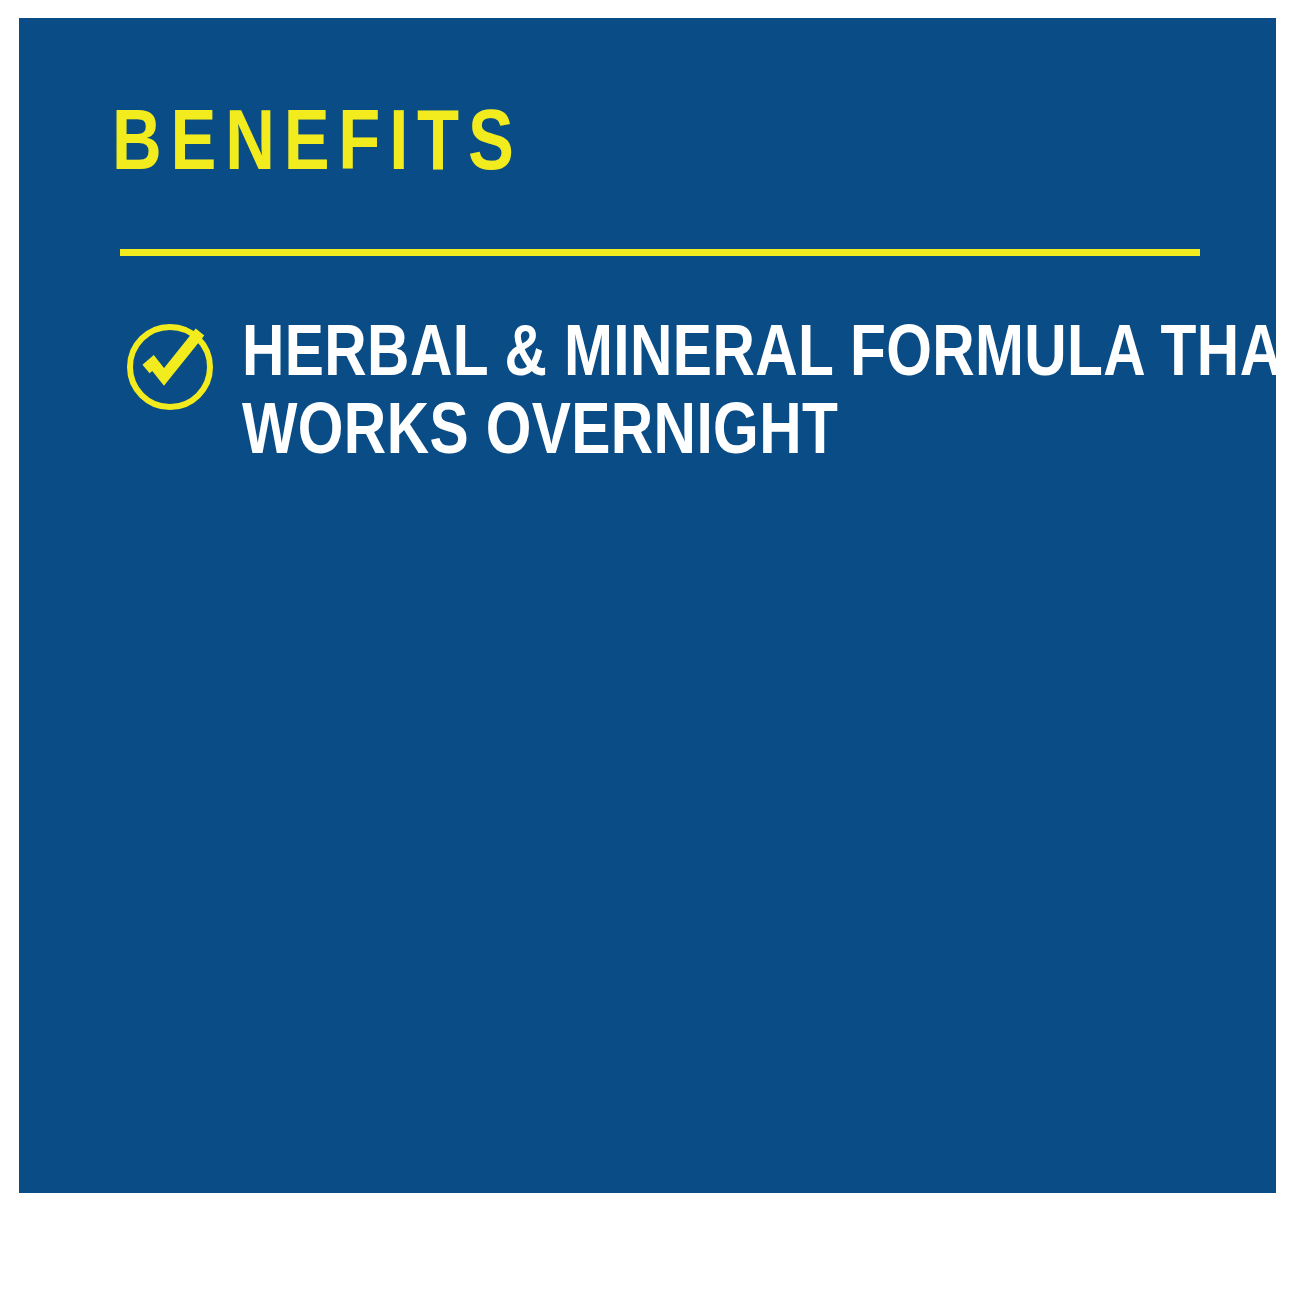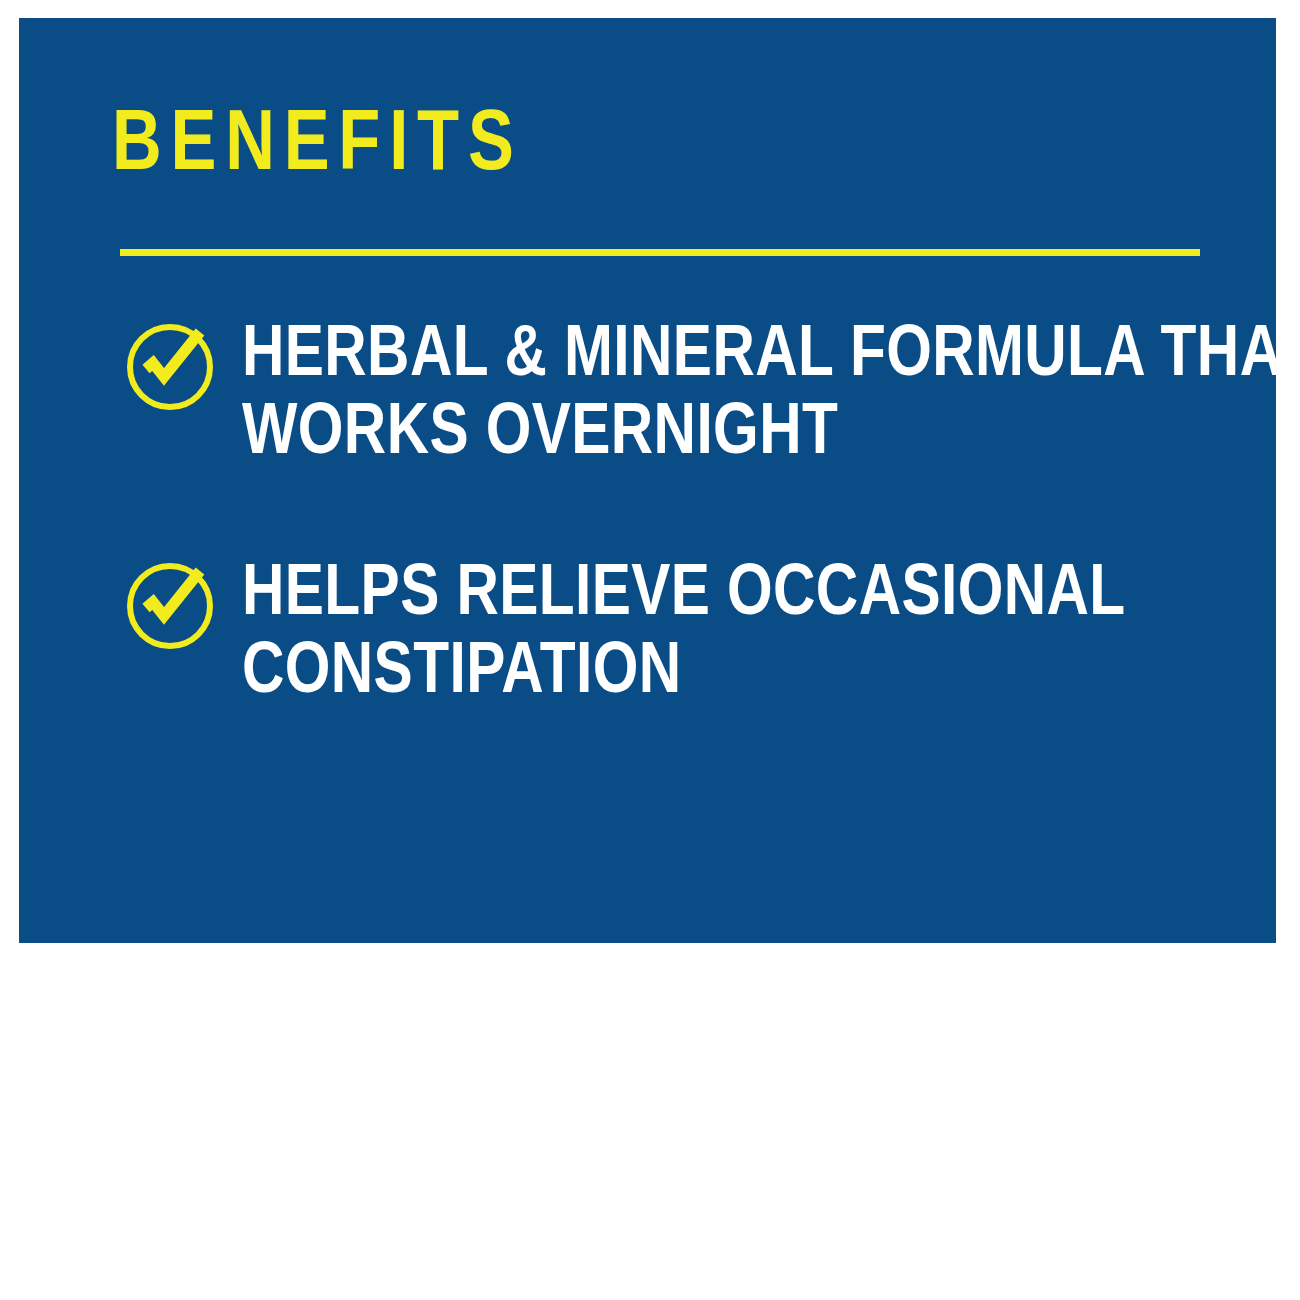--- a/index.html
+++ b/index.html
@@ -23,21 +23,21 @@
     background: #ffffff;
     box-sizing: border-box;
   }
 
   
   .panel {
     position: absolute;
     left: 19px;
     top: 18px;
     width: 1257px;
-    height: 925px;
+    height: 1175px;
     background: #0a4d86;
     box-sizing: border-box;
     overflow: hidden;
   }
 
   
   .heading {
     position: absolute;
     left: 93px;
     top: 78px;
@@ -129,26 +129,17 @@
         <span class="check-icon">
           <svg viewBox="0 0 88 88" xmlns="http://www.w3.org/2000/svg">
             <ellipse cx="44" cy="44" rx="40" ry="40" fill="none" stroke="#f2ec1e" stroke-width="6"></ellipse>
             <path d="M20 46 L27 40 L38 54 L74 9" fill="none" stroke="#f2ec1e" stroke-width="11" stroke-linecap="butt" stroke-linejoin="miter"></path>
           </svg>
         </span>
         <span class="benefit-text">HERBAL &amp; MINERAL FORMULA THAT WORKS OVERNIGHT</span>
       </li>
 
 
-      <li class="benefit-item">
-        <span class="check-icon">
-          <svg viewBox="0 0 88 88" xmlns="http://www.w3.org/2000/svg">
-            <ellipse cx="44" cy="44" rx="40" ry="40" fill="none" stroke="#f2ec1e" stroke-width="6"></ellipse>
-            <path d="M20 46 L27 40 L38 54 L74 9" fill="none" stroke="#f2ec1e" stroke-width="11" stroke-linecap="butt" stroke-linejoin="miter"></path>
-          </svg>
-        </span>
-        <span class="benefit-text">HELPS RELIEVE OCCASIONAL CONSTIPATION</span>
-      </li>
 
 
     </ul>
   </div>
 </div>
 
 </body></html>

